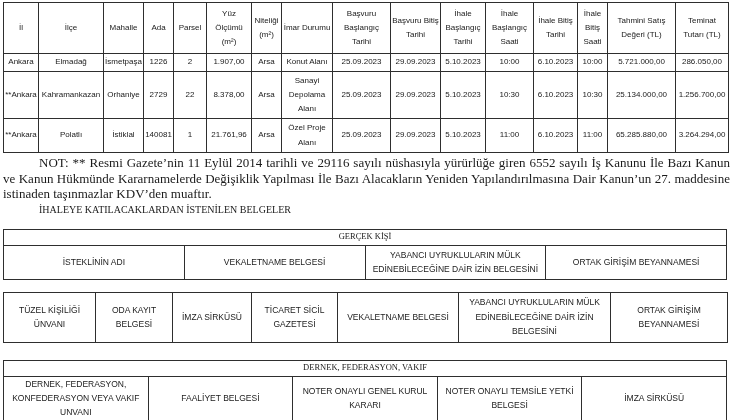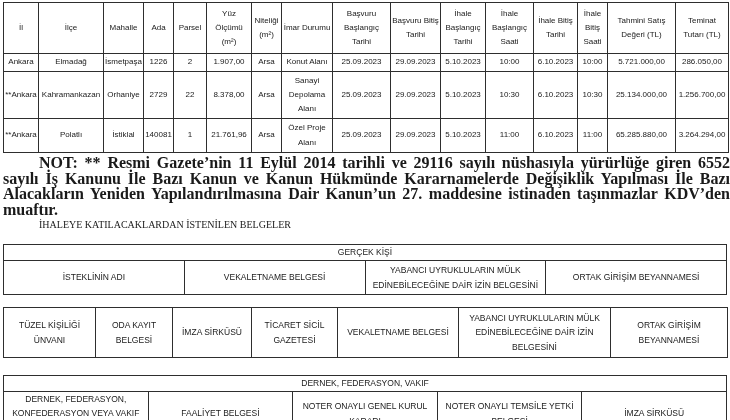--- a/index.html
+++ b/index.html
@@ -28,45 +28,44 @@
   .property-table thead tr { height: 51px; }
   .property-table tbody tr:nth-child(1) { height: 18px; margin-left: 24px; }
   .property-table tbody tr:nth-child(2) { height: 47px; }
   .property-table tbody tr:nth-child(3) { height: 34px; }
 
   
   .footnote {
     margin-top: 2px;
     width: 727px;
     font-family: "Liberation Serif", serif;
-    font-size: 16px;
+    font-size: 13px;
     line-height: 15.5px;
     text-align: justify;
     text-indent: 36px;
-    font-weight: bold;
   }
   .section-heading {
     font-family: "Liberation Serif", serif;
     font-size: 10px;
     line-height: 15px;
     padding-left: 36px;
   }
 
   
   .documents-table { width: 724px; margin-top: 12px; }
   .documents-table td {
     border: 1px solid #2e2e2e;
     text-align: center;
     vertical-align: middle;
     font-size: 8.5px;
     line-height: 1.7;
     padding: 0 4px;
     overflow: hidden;
   }
-  .documents-table .doc-title-row { height: 16px; }
+  .documents-table .doc-title-row { height: 16px; font-family: Liberation Serif, serif; }
   .documents-table .doc-title-row td { line-height: 1.4; }
   #doc-table-0 .doc-cells-row { height: 34px; margin-top: 32px; }
   #doc-table-1 .doc-cells-row { height: 50px; }
   #doc-table-2 { margin-top: 17px; }
   #doc-table-2 .doc-cells-row { height: 33px; }
 </style>
 </head>
 <body>
 
 <div class="page">

